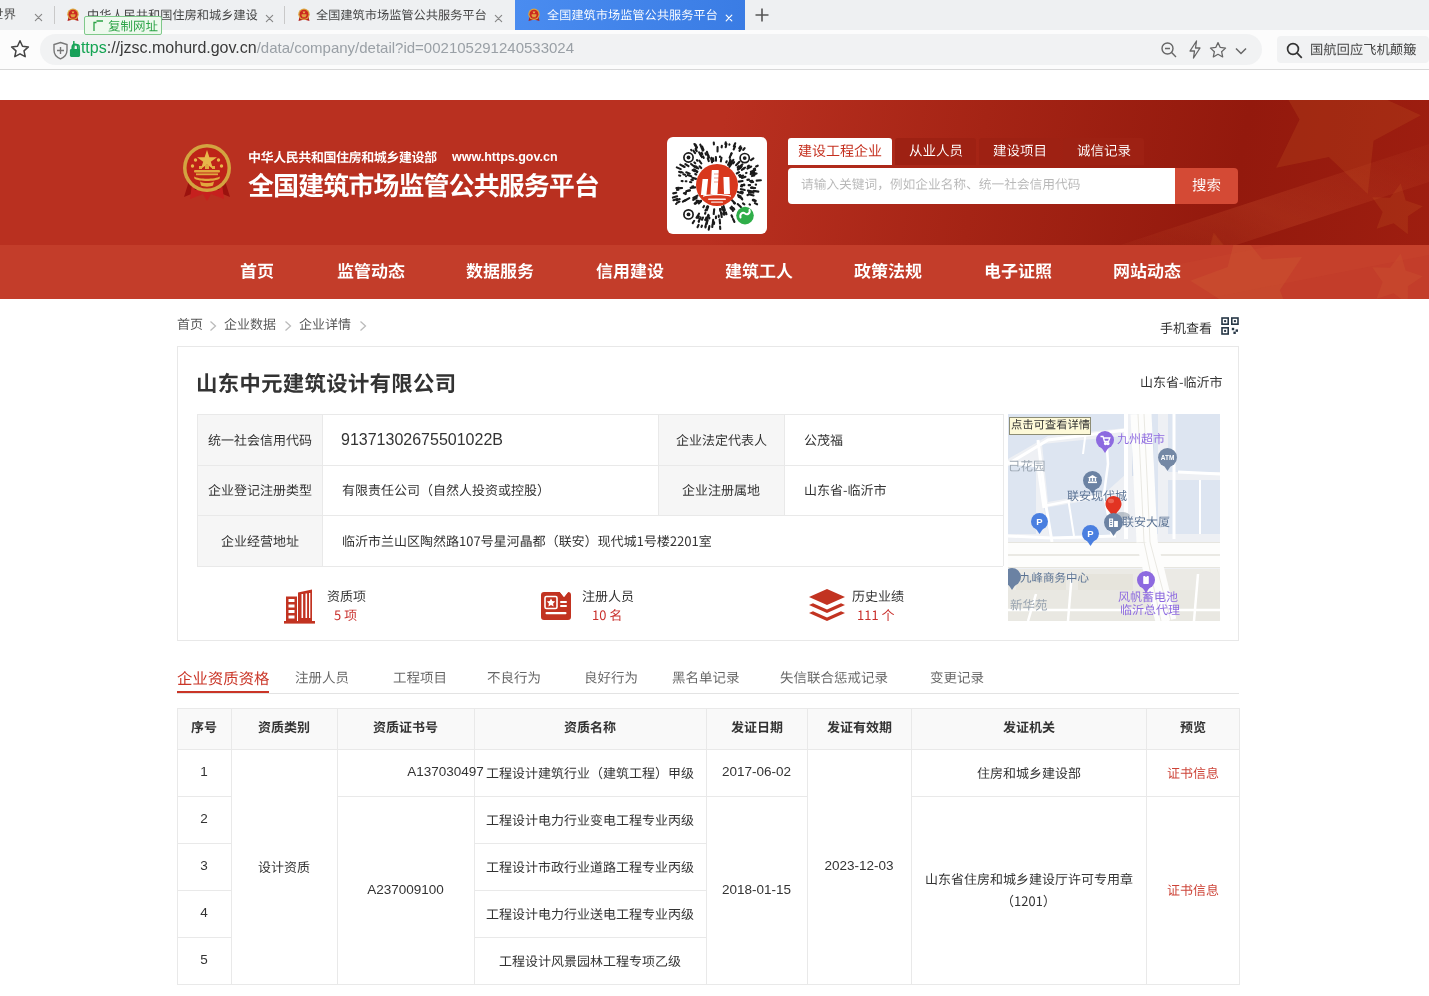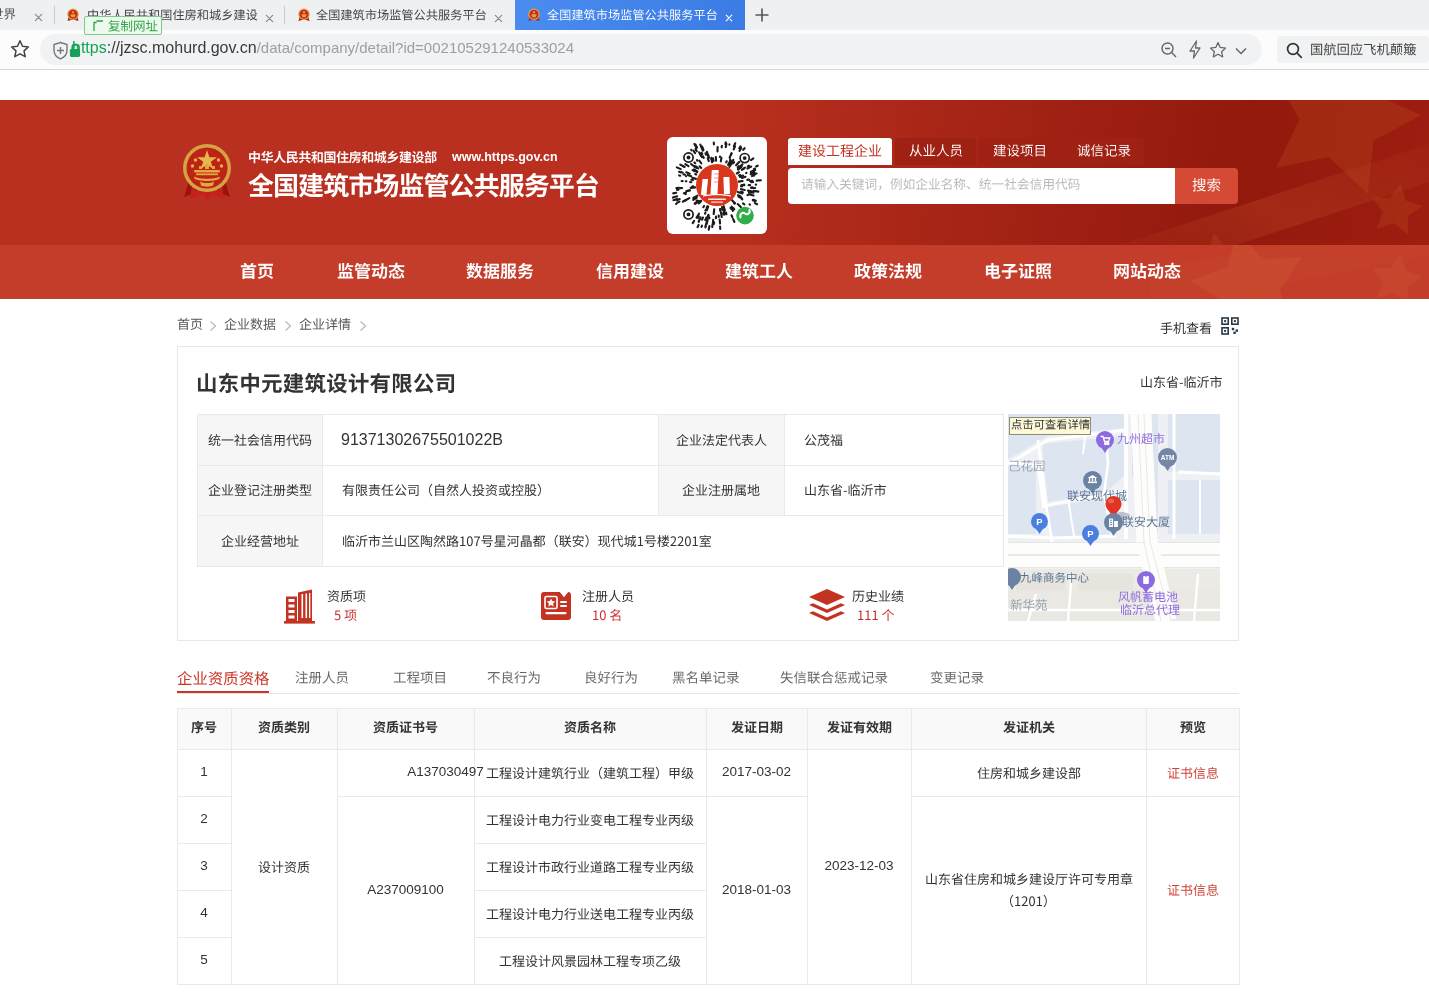--- a/index.html
+++ b/index.html
@@ -1366,22 +1366,22 @@
         <use href="#r56ED" x="6000"></use>
         <use href="#r6797" x="7000"></use>
         <use href="#r5DE5" x="8000"></use>
         <use href="#r7A0B" x="9000"></use>
         <use href="#r4E13" x="10000"></use>
         <use href="#r9879" x="11000"></use>
         <use href="#r4E59" x="12000"></use>
         <use href="#r7EA7" x="13000"></use>
       </g>
     </svg>
-    <div style="position:absolute;left:706px;top:764px;font-size:13.5px;color:#333;font-weight:normal;line-height:16.5px;white-space:nowrap;width:101px;text-align:center;">2017-03-02</div>
-    <div style="position:absolute;left:706px;top:882px;font-size:13.5px;color:#333;font-weight:normal;line-height:16.5px;white-space:nowrap;width:101px;text-align:center;">2018-01-03</div>
+    <div style="position:absolute;left:706px;top:764px;font-size:13.5px;color:#333;font-weight:normal;line-height:16.5px;white-space:nowrap;width:101px;text-align:center;">2017-06-02</div>
+    <div style="position:absolute;left:706px;top:882px;font-size:13.5px;color:#333;font-weight:normal;line-height:16.5px;white-space:nowrap;width:101px;text-align:center;">2018-01-15</div>
     <div style="position:absolute;left:807px;top:858px;font-size:13.5px;color:#333;font-weight:normal;line-height:16.5px;white-space:nowrap;width:104px;text-align:center;">2023-12-03</div>
     <svg style="position:absolute;overflow:visible;left:976.5px;top:766.9px;" width="104" height="16">
       <g fill="#333" transform="translate(0,11.0) scale(0.01300,-0.01300)">
         <use href="#r4F4F" x="0"></use>
         <use href="#r623F" x="1000"></use>
         <use href="#r548C" x="2000"></use>
         <use href="#r57CE" x="3000"></use>
         <use href="#r4E61" x="4000"></use>
         <use href="#r5EFA" x="5000"></use>
         <use href="#r8BBE" x="6000"></use>

